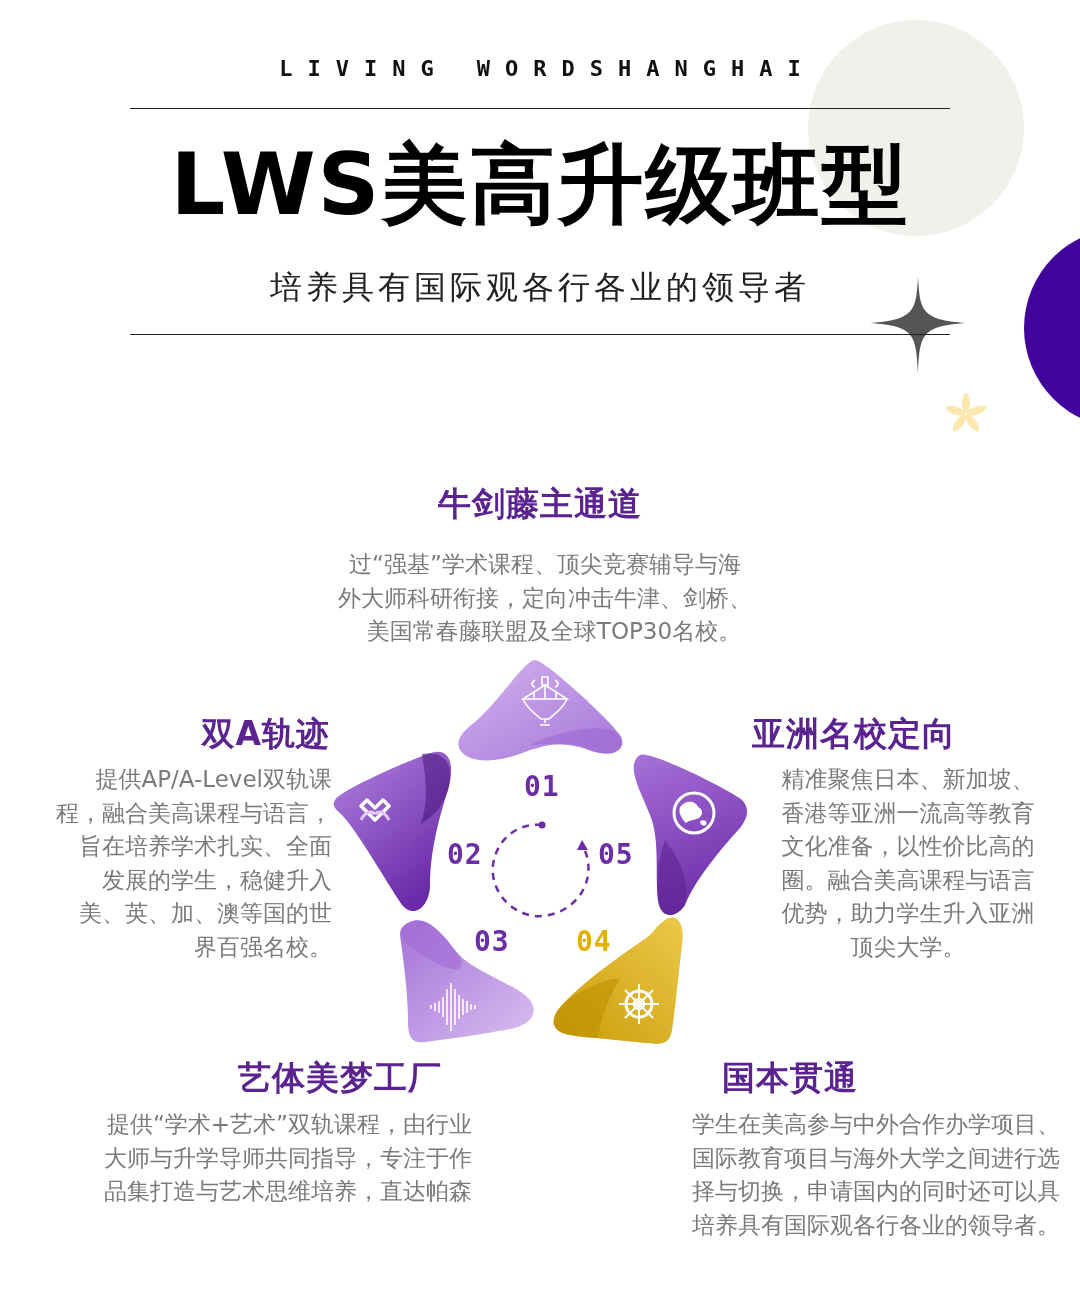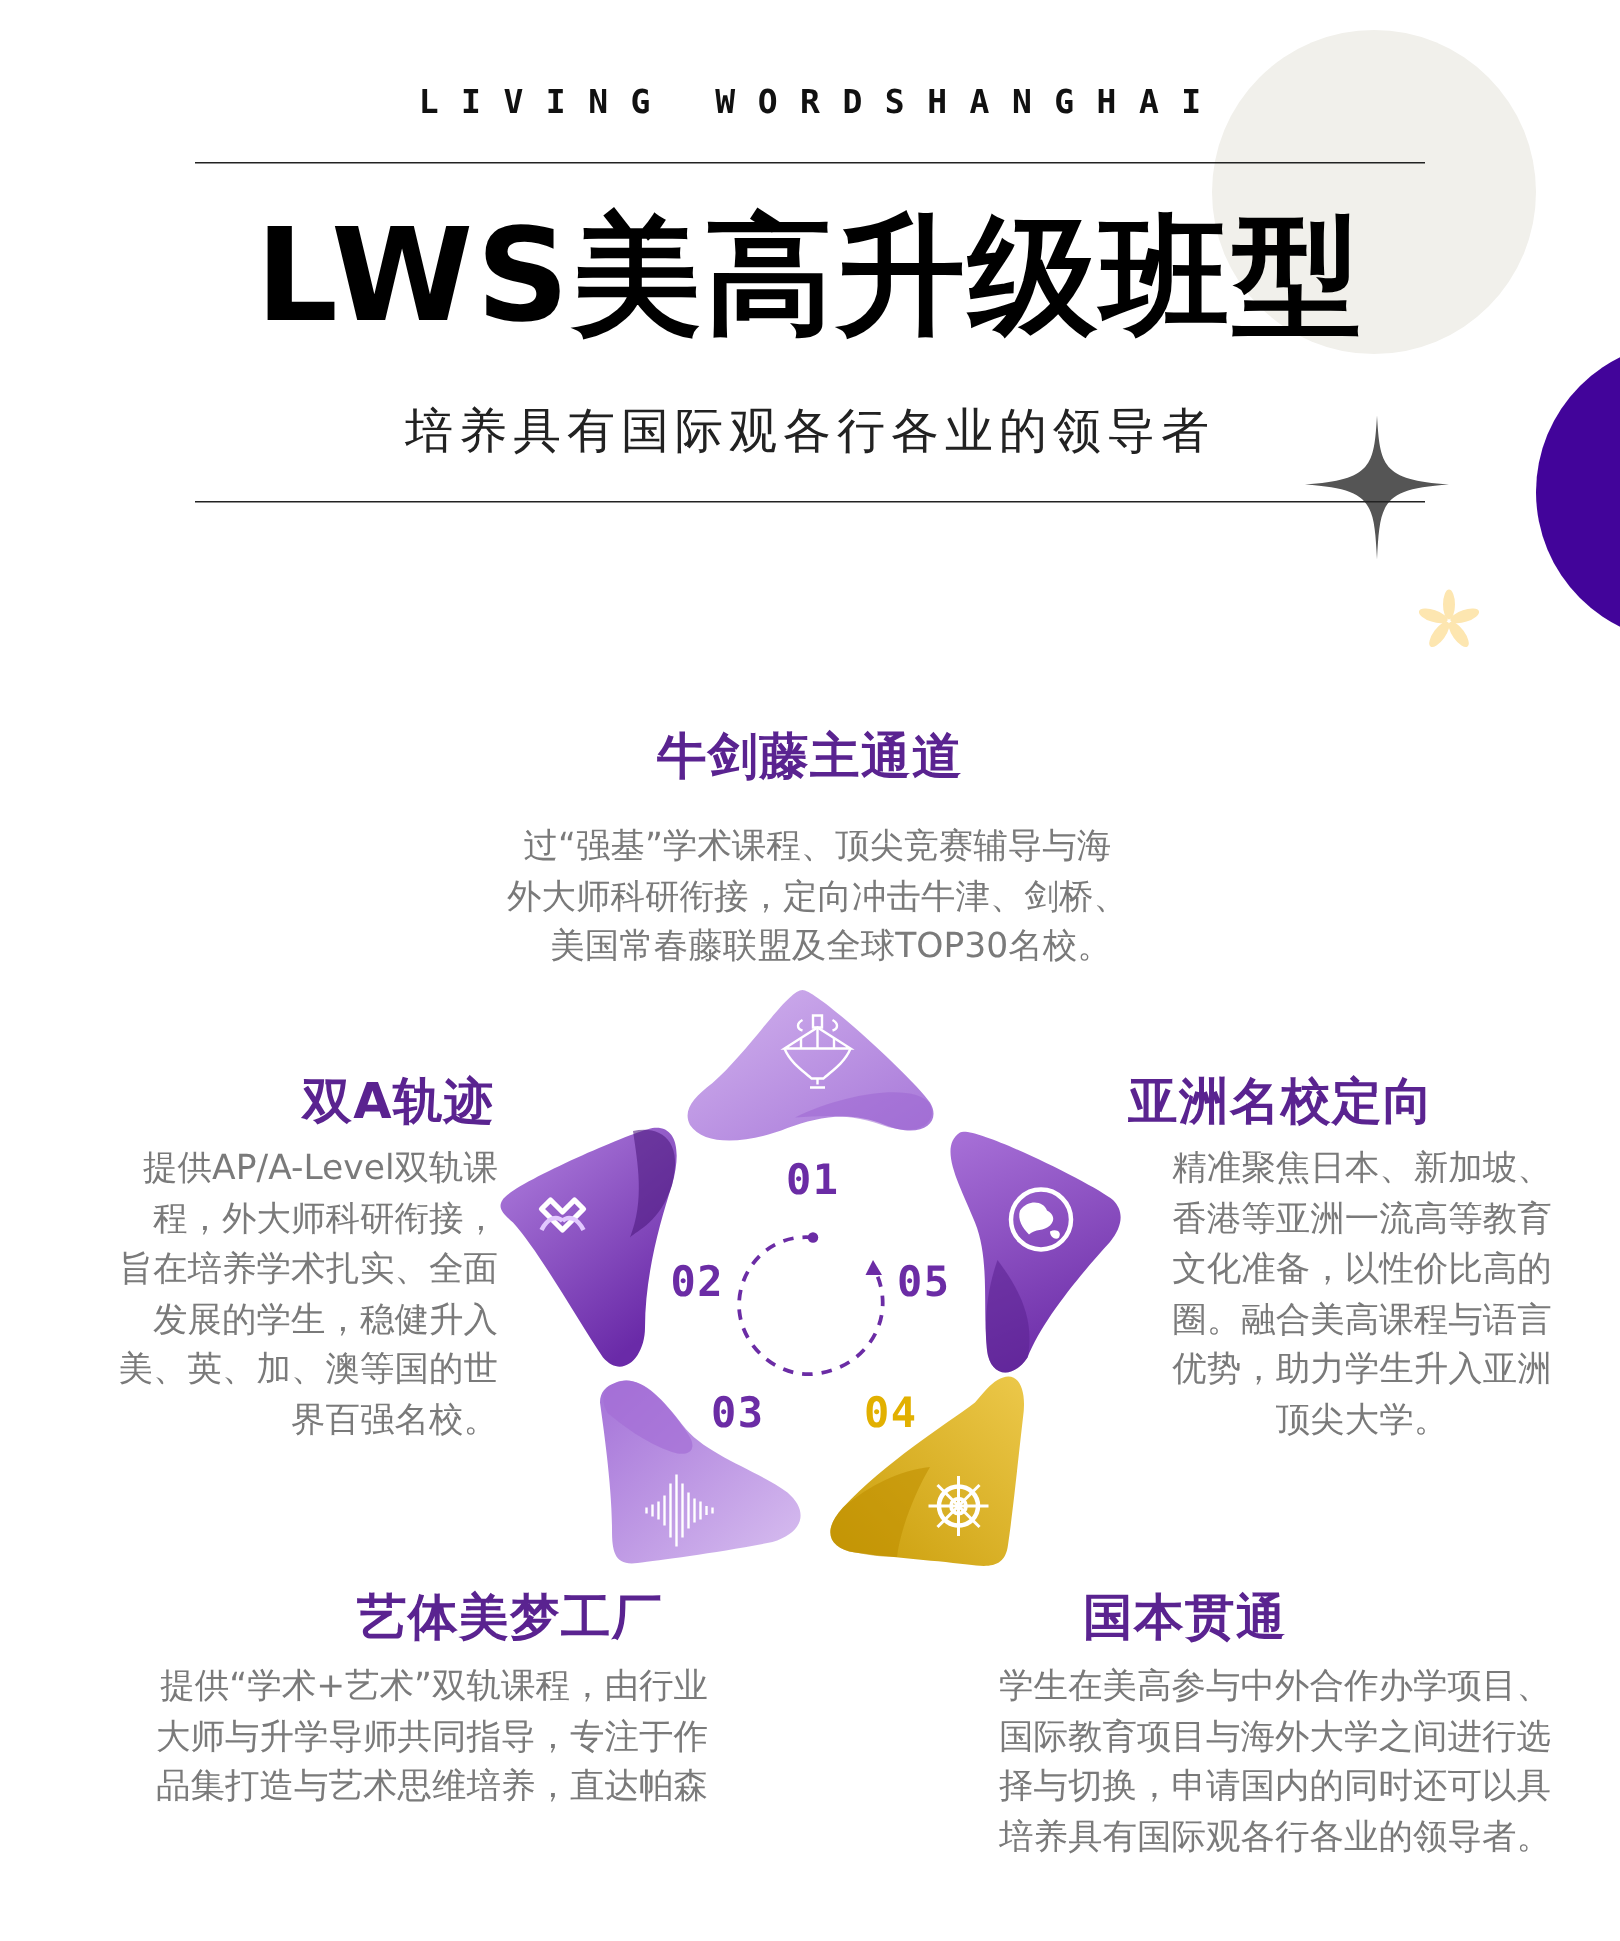--- a/index.html
+++ b/index.html
@@ -28,21 +28,21 @@
   .s2-title { left: 40px; width: 290px; text-align: right; top: 712px; }
   .s2-body { left: 40px; width: 292px; top: 763px; text-align: right; }
 
   .s5-title { left: 752px; width: 300px; text-align: left; top: 712px; }
   .s5-body { left: 758px; width: 300px; top: 763px; text-align: center; }
 
   .s3-title { left: 30px; width: 440px; text-align: center; top: 1056px; padding-left: 180px; }
   .s3-body { left: 32px; width: 440px; top: 1108px; text-align: right; }
 
   .s4-title { left: 620px; width: 350px; text-align: left; top: 1056px; padding-left: 102px; }
-  .s4-body { left: 640px; width: 420px; top: 1108px; text-align: center; }
+  .s4-body { left: 640px; width: 420px; top: 1108px; text-align: right; }
 
   .diagram { position: absolute; left: 330px; top: 650px; width: 420px; height: 400px; }
   .num { position: absolute; font-family: "DejaVu Sans Mono", monospace; font-weight: bold; font-size: 28px; color: #6b2ca5; letter-spacing: 1px; }
   .num.gold { color: #e2b000; }
 </style>
 </head>
 <body>
 
 <div class="deco-beige"></div>
 <div class="deco-purple"></div>
@@ -68,21 +68,21 @@
 <div class="sec-title s1-title">牛剑藤主通道</div>
 <div class="sec-body s1-body">
   <div>过“强基”学术课程、顶尖竞赛辅导与海</div>
   <div>外大师科研衔接，定向冲击牛津、剑桥、</div>
   <div style="padding-left:18px">美国常春藤联盟及全球TOP30名校。</div>
 </div>
 
 <div class="sec-title s2-title">双A轨迹</div>
 <div class="sec-body s2-body">
   <div>提供AP/A-Level双轨课</div>
-  <div>程，外大师科研衔接，</div>
+  <div>程，融合美高课程与语言，</div>
   <div>旨在培养学术扎实、全面</div>
   <div>发展的学生，稳健升入</div>
   <div>美、英、加、澳等国的世</div>
   <div>界百强名校。</div>
 </div>
 
 <div class="sec-title s5-title">亚洲名校定向</div>
 <div class="sec-body s5-body">
   <div>精准聚焦日本、新加坡、</div>
   <div>香港等亚洲一流高等教育</div>

